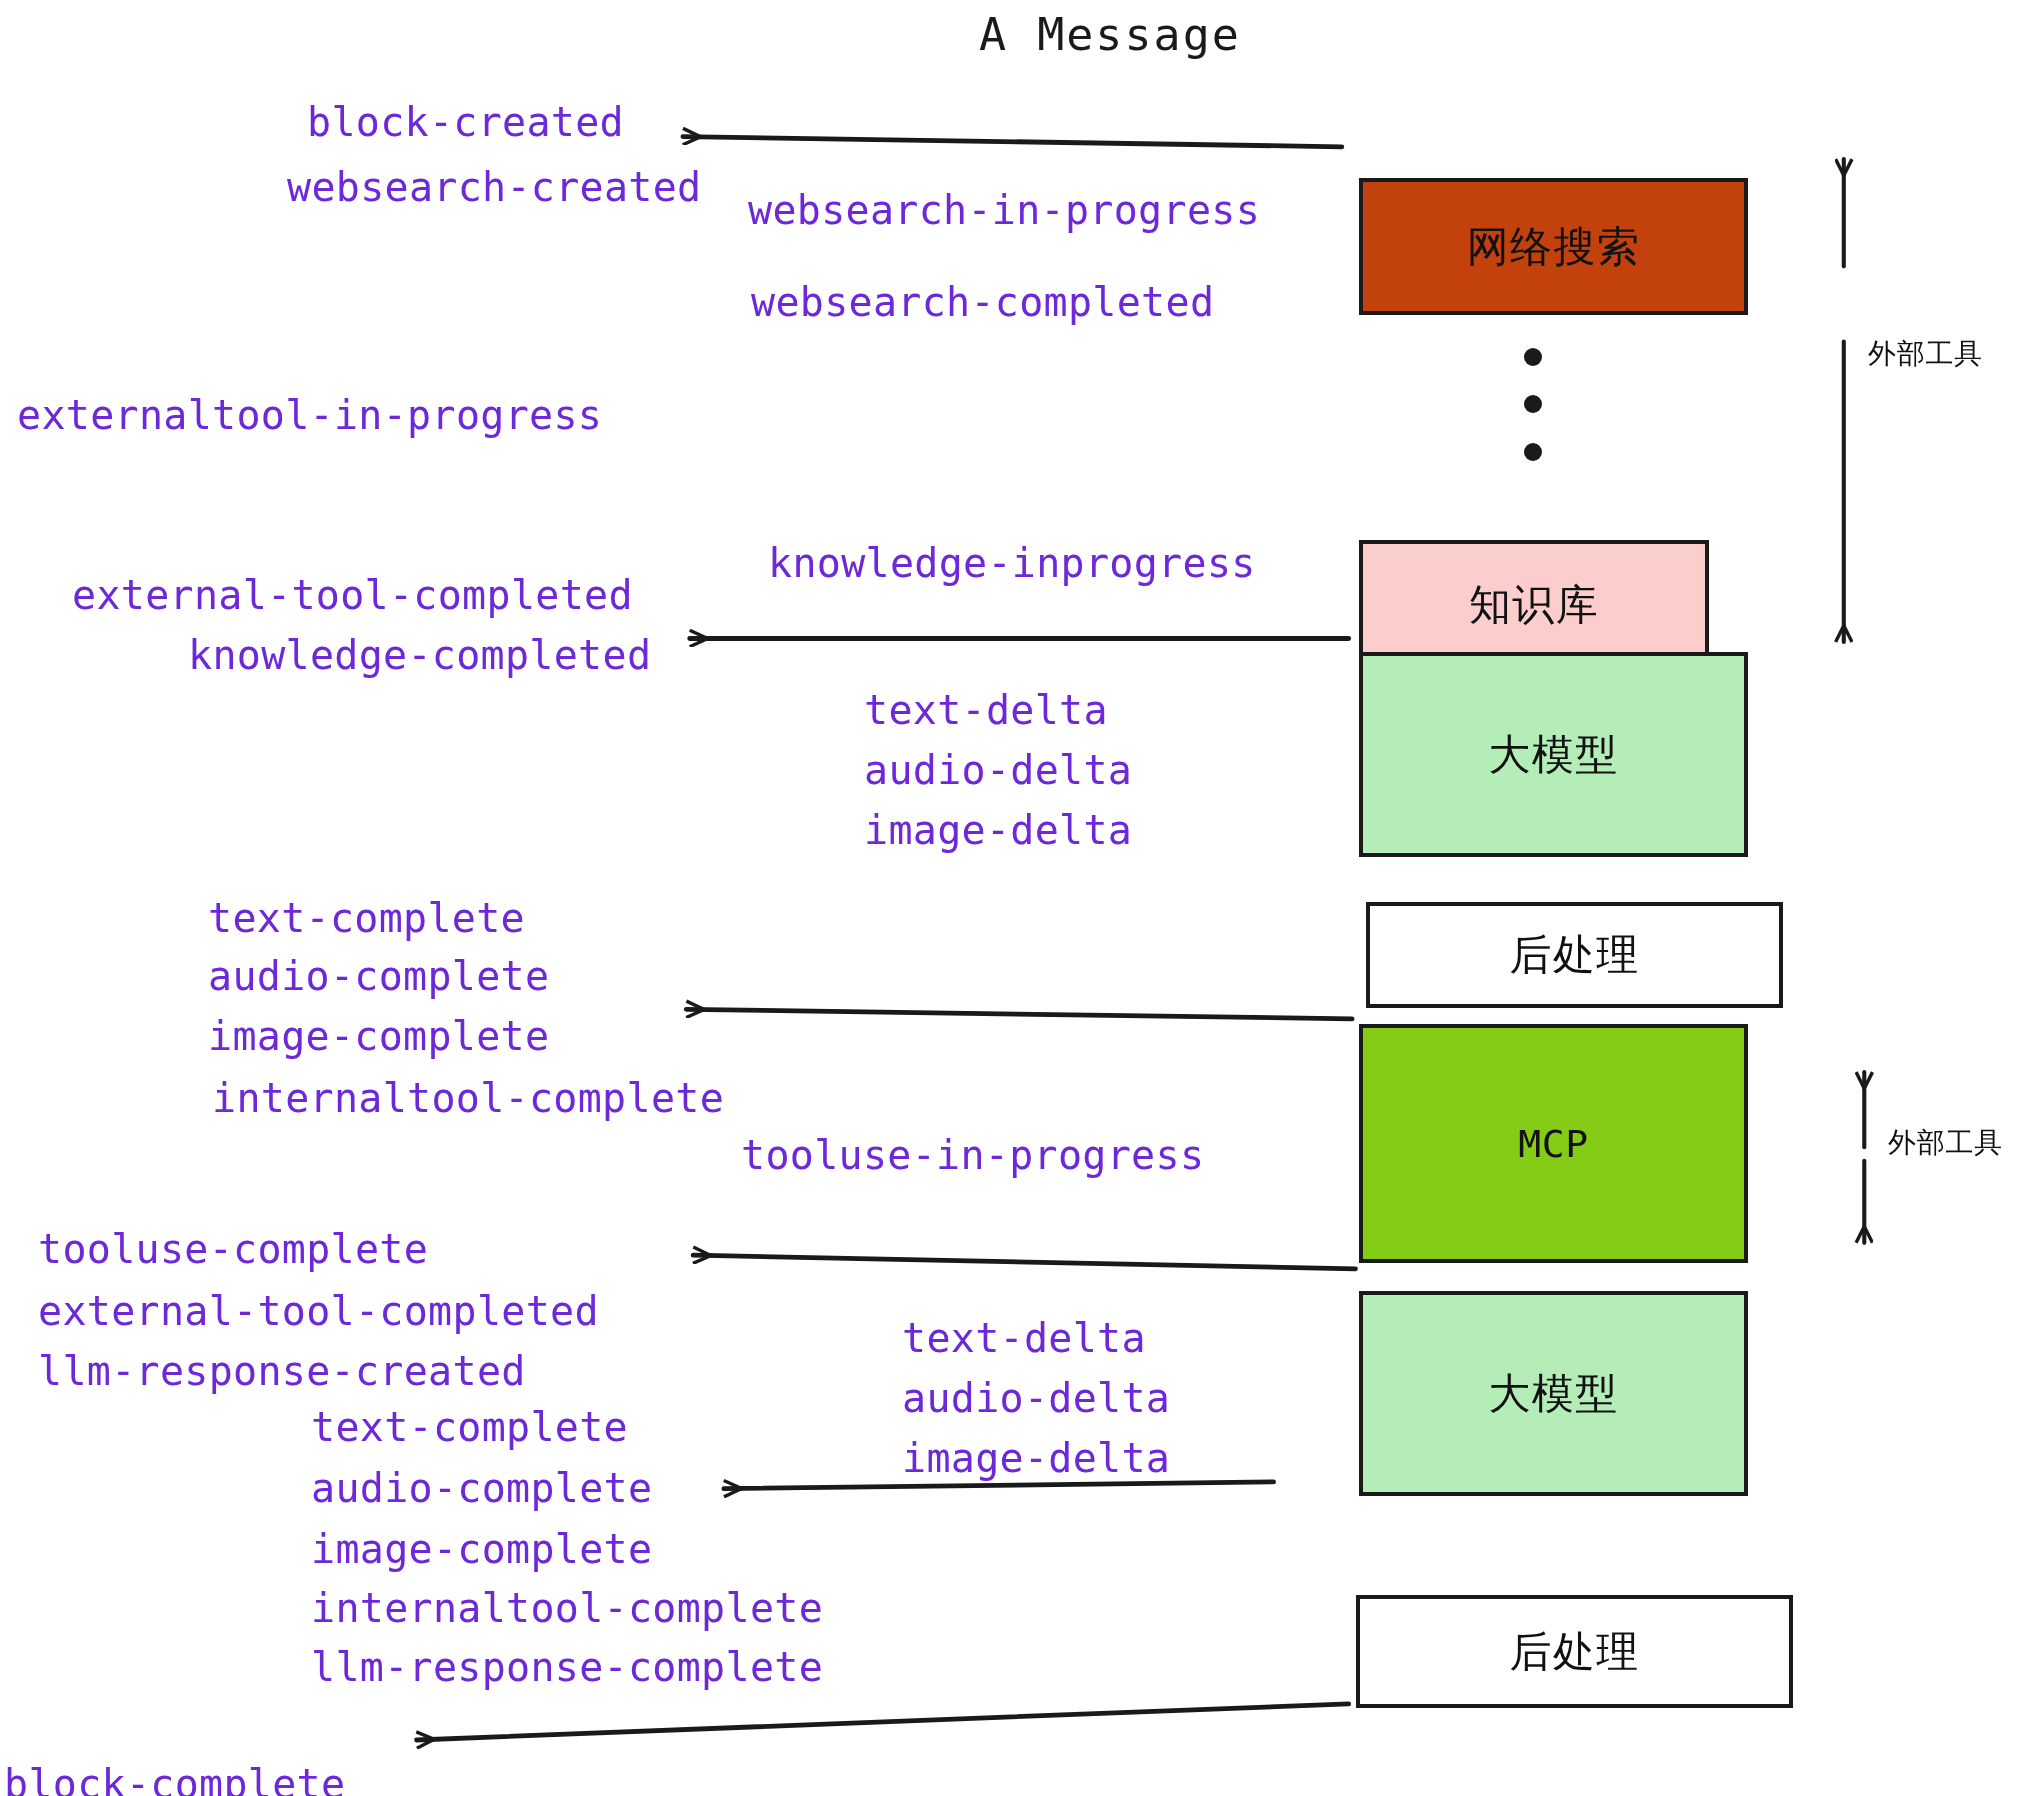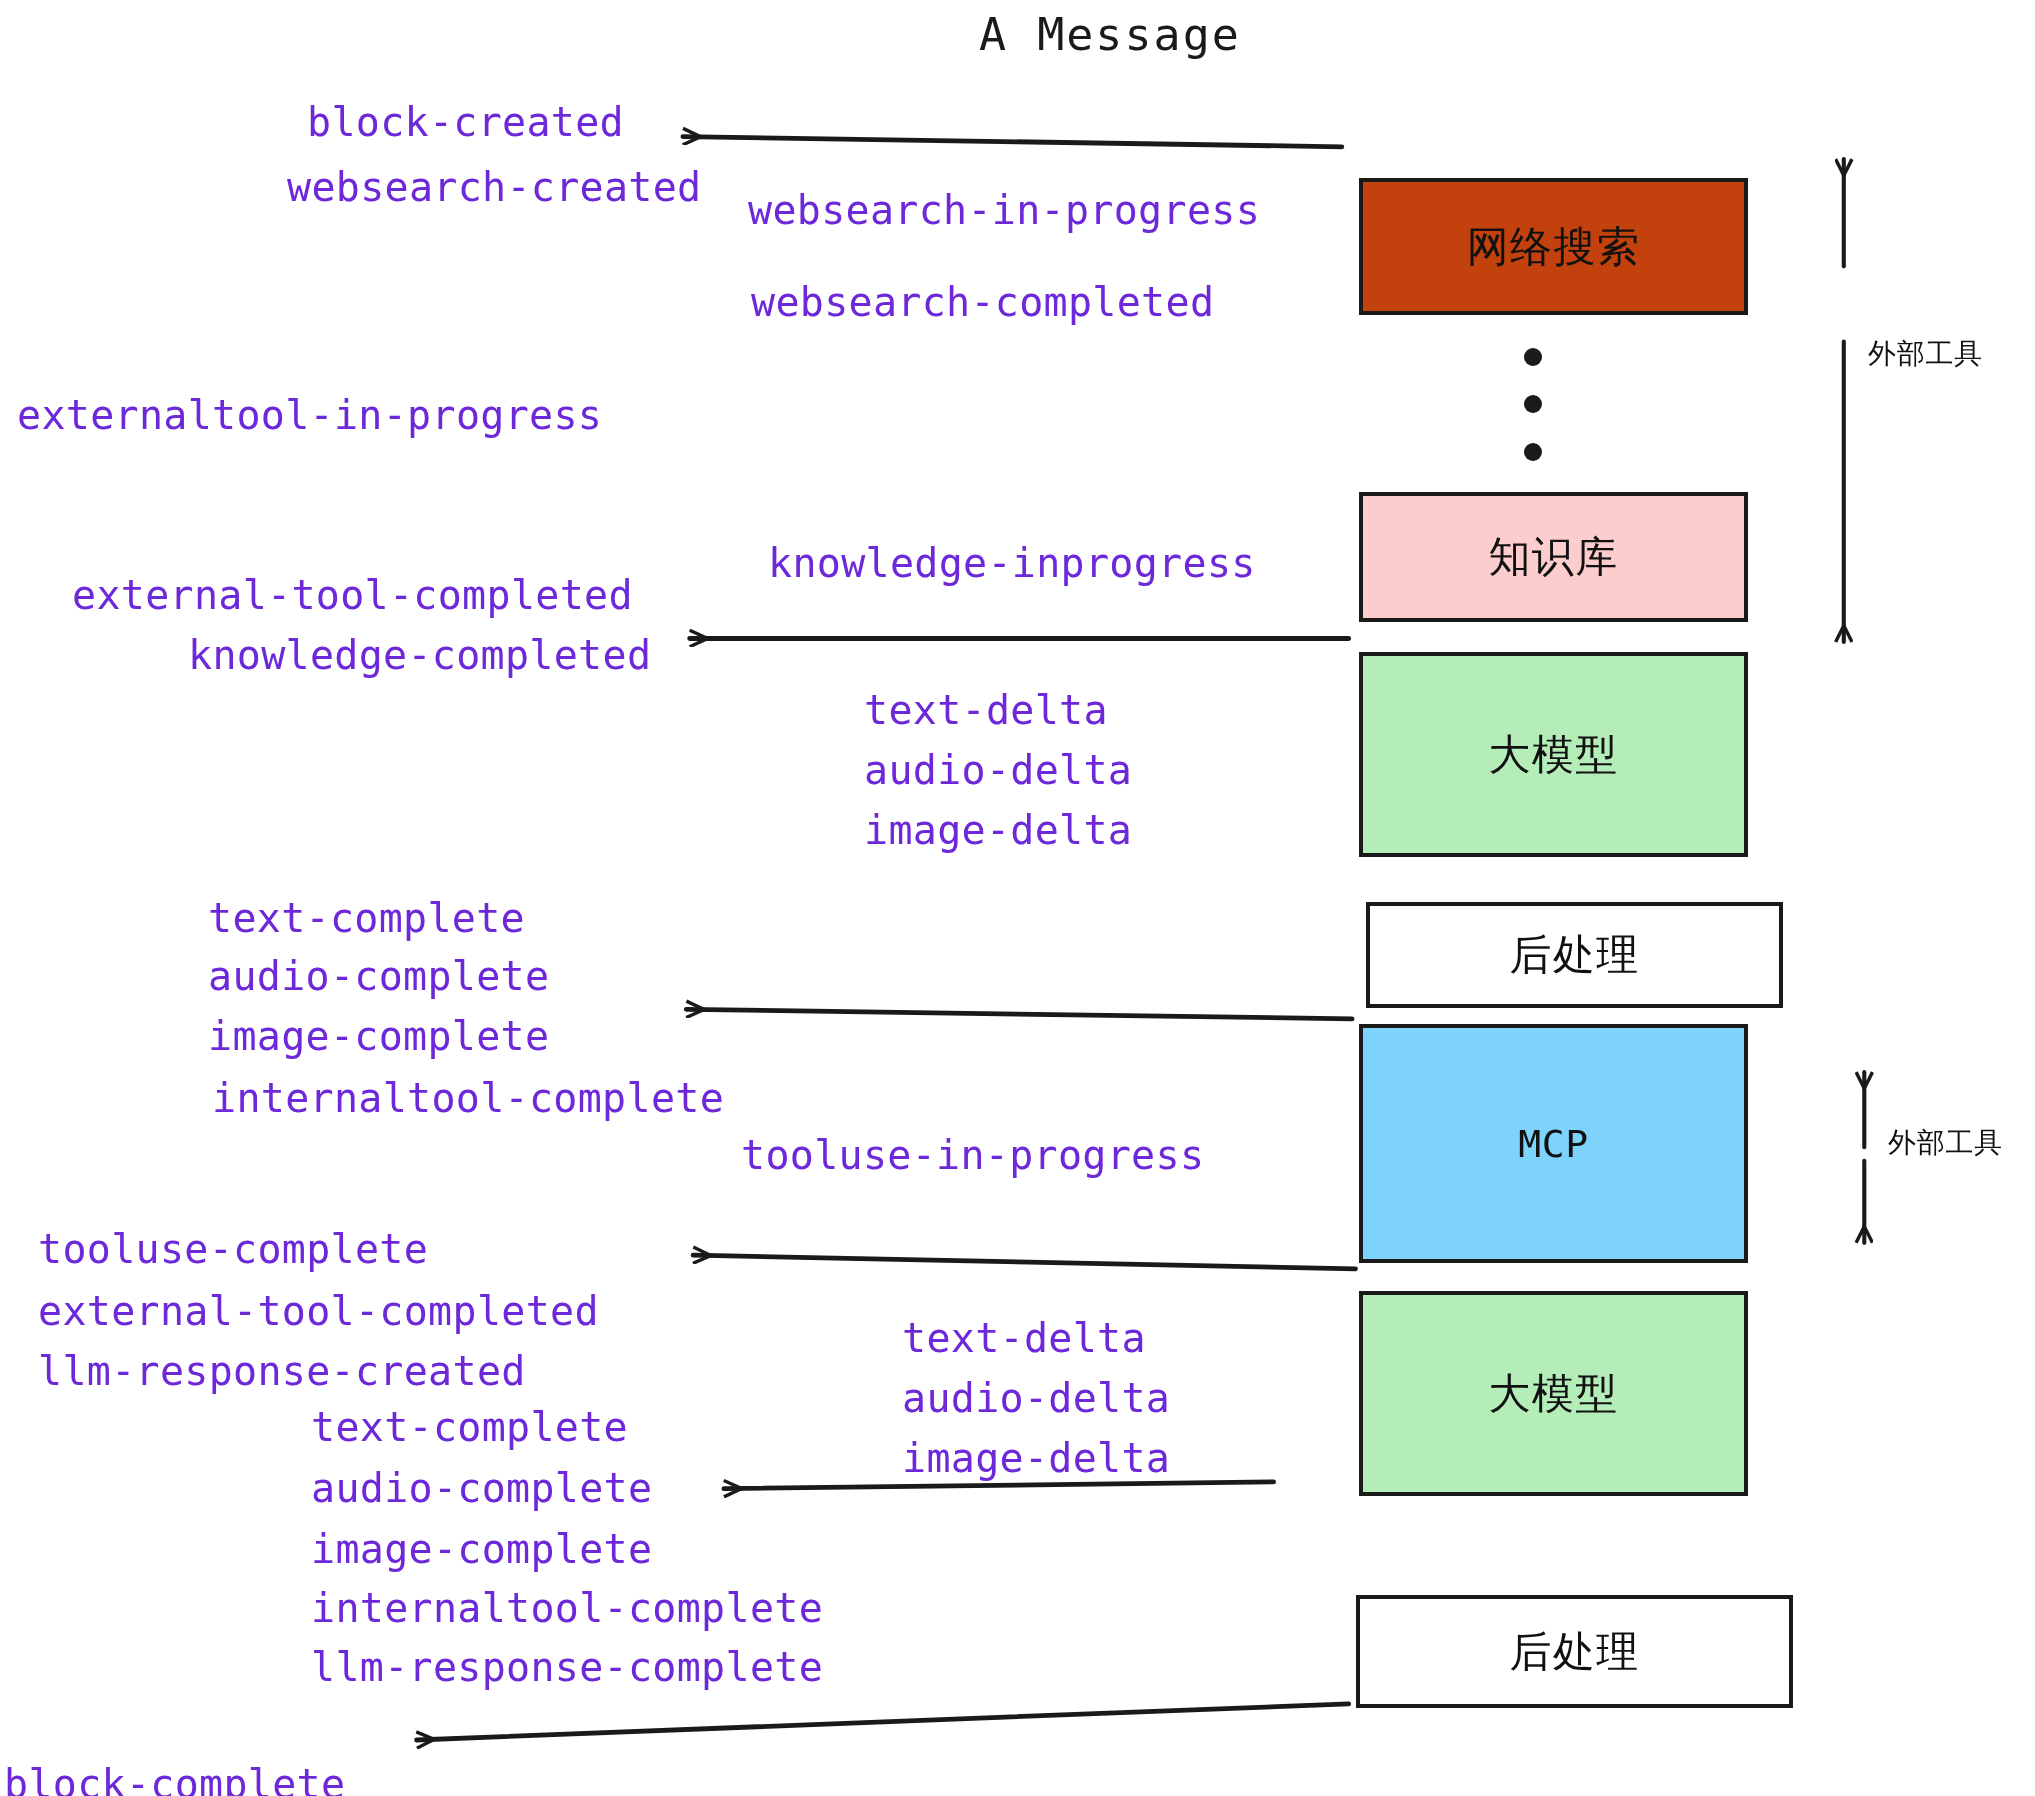--- a/index.html
+++ b/index.html
@@ -95,24 +95,24 @@
     <g id="side-arrows" stroke="#1a1a1a" stroke-width="6" fill="none" stroke-linecap="round" marker-end="url(#ahv)">
         <line x1="2700" y1="390" x2="2700" y2="233"></line>
         <line x1="2700" y1="500" x2="2700" y2="940"></line>
         <line x1="2730" y1="1680" x2="2730" y2="1570"></line>
         <line x1="2730" y1="1700" x2="2730" y2="1820"></line>
       </g>
   </svg>
 
   <div id="boxes-layer">
       <div class="box" style="left: 1359px; top: 178px; width: 389px; height: 137px; background: #c2410c;">网络搜索</div>
-      <div class="box" style="left: 1359px; top: 492px; width: 389px; height: 130px; background: rgb(251, 205, 205); font-family: Liberation Mono, monospace;">知识库</div>
+      <div class="box" style="left: 1359px; top: 540px; width: 350px; height: 130px; background: rgb(251, 205, 205); font-family: Liberation Mono, monospace;">知识库</div>
       <div class="box" style="left: 1359px; top: 652px; width: 389px; height: 205px; background: rgb(180, 237, 184);">大模型</div>
       <div class="box" style="left: 1366px; top: 902px; width: 417px; height: 106px; background: rgb(255, 255, 255);">后处理</div>
-      <div class="box mcp" style="left: 1359px; top: 1024px; width: 389px; height: 239px; background: #7dd3fc;">MCP</div>
+      <div class="box mcp" style="left: 1359px; top: 1024px; width: 389px; height: 239px; background: #84cc16;">MCP</div>
       <div class="box" style="left: 1359px; top: 1291px; width: 389px; height: 205px; background: rgb(180, 237, 184);">大模型</div>
       <div class="box" style="left: 1356px; top: 1595px; width: 437px; height: 113px; background: rgb(255, 255, 255);">后处理</div>
     </div>
   <div id="dots-layer">
       <div class="dot" style="left: 1524px; top: 348px;"></div>
       <div class="dot" style="left: 1524px; top: 395px;"></div>
       <div class="dot" style="left: 1524px; top: 443px;"></div>
     </div>
   <div id="labels-layer">
       <div class="lbl" style="left: 307px; top: 102px;">block-created</div>

